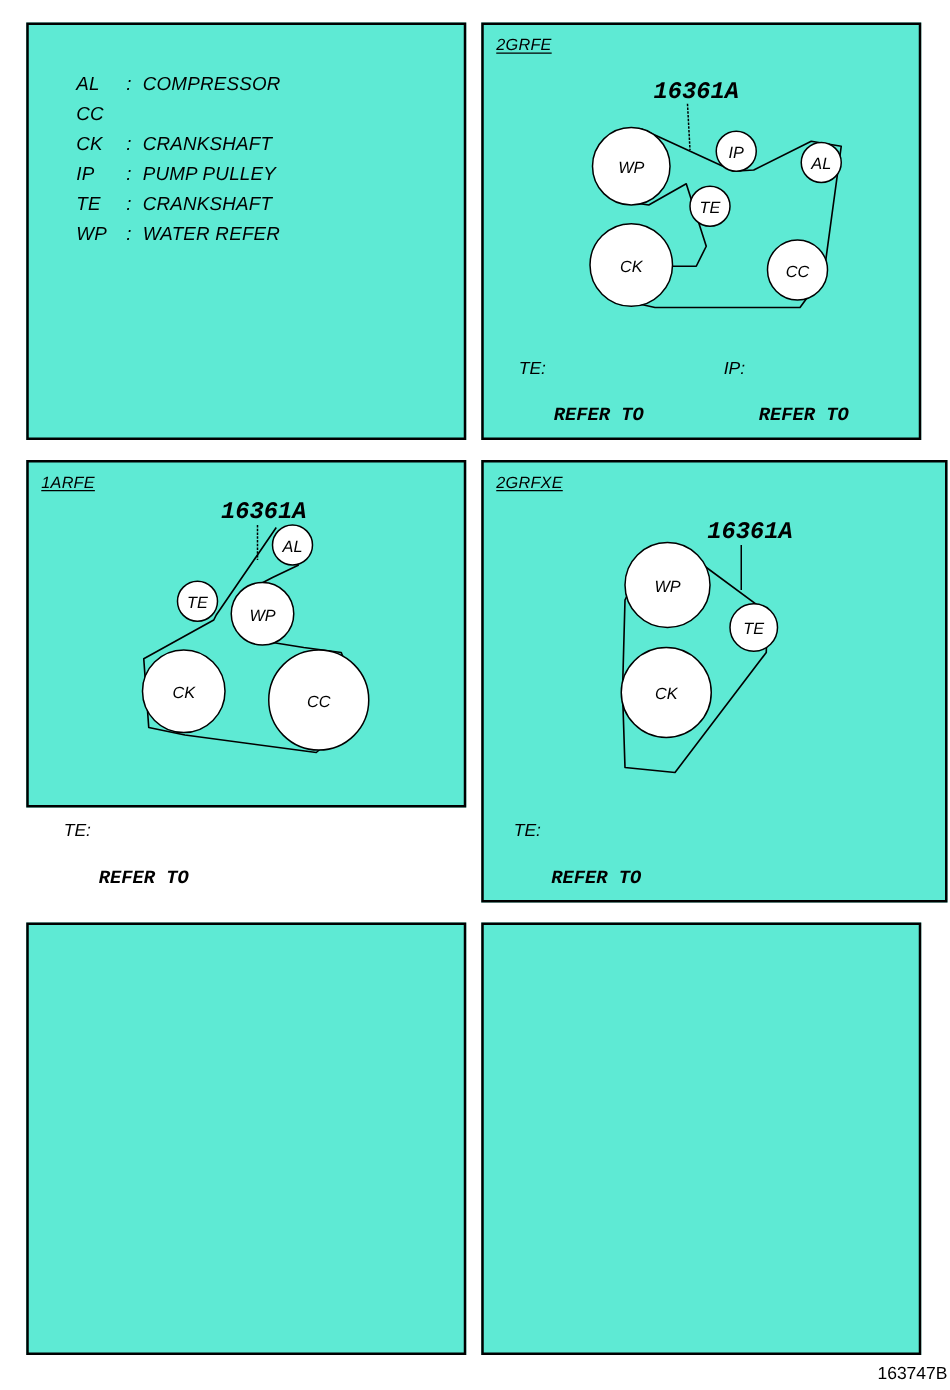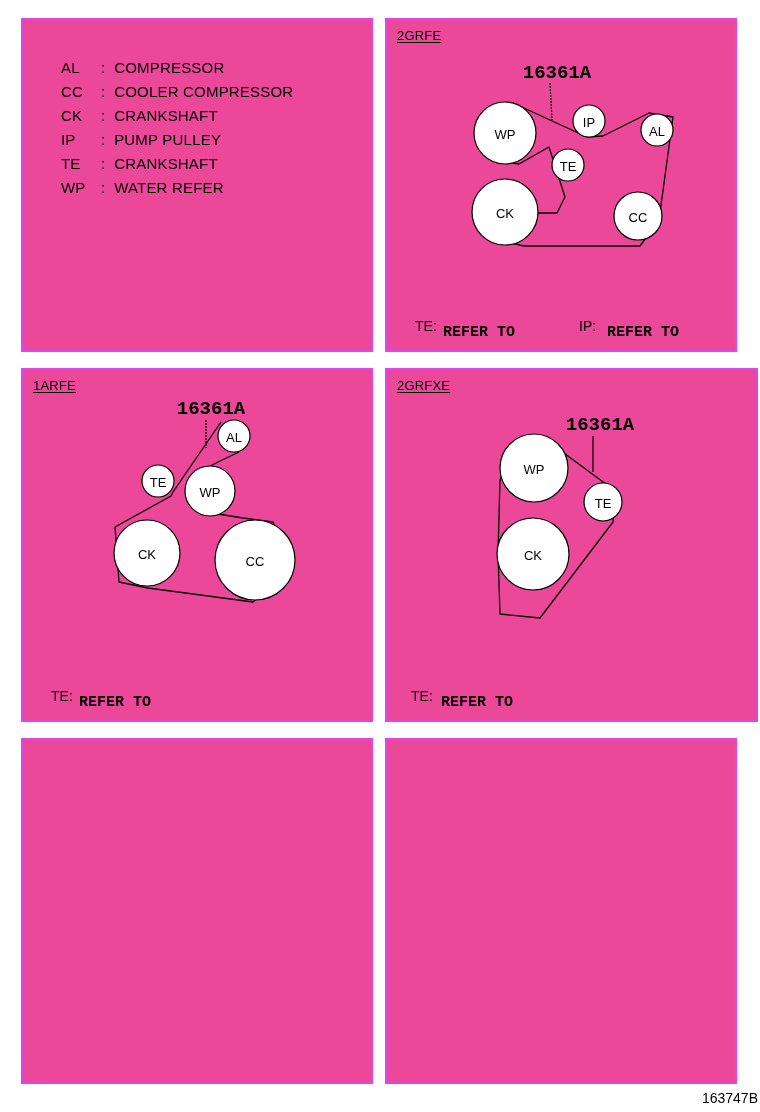--- a/index.html
+++ b/index.html
@@ -1,46 +1,45 @@
 <!DOCTYPE html>
 <html><head>
 <meta charset="utf-8">
 <style>
   html, body { margin: 0; padding: 0; background: #ffffff; }
   body { width: 760px; height: 1112px; position: relative; overflow: hidden; font-family: "Liberation Sans", sans-serif; color: #000; }
-  .panel { position: absolute; box-sizing: border-box; border: 2px solid #d946ef; background: #ec4899; }
+  .panel { position: absolute; box-sizing: border-box; border: 2px solid #000000; background: #5eead4; font-style: italic; }
   .legend { position: absolute; left: 38px; top: 36px; font-size: 15px; line-height: 24px; letter-spacing: 0.2px; }
   .legend-row { display: flex; white-space: nowrap; }
   .legend-code { width: 40px; display: inline-block; }
   .engine-label { position: absolute; left: 10px; top: 8px; font-size: 13px; text-decoration: underline; text-underline-offset: 2px; letter-spacing: 0.2px; }
   svg.diagram { position: absolute; left: 0; top: 0; overflow: visible; }
   svg .pulley { fill: #fff; stroke: #000; stroke-width: 1.2; }
   svg .belt { fill: none; stroke: #000; stroke-width: 1.3; stroke-linejoin: round; }
   svg .leader { stroke: #000; stroke-width: 1.2; }
   svg .plabel { font-family: "Liberation Sans", sans-serif; font-size: 13px; text-anchor: middle; dominant-baseline: central; }
   svg .partno { font-family: "Liberation Mono", monospace; font-weight: bold; font-size: 19px; text-anchor: middle; }
   .note { position: absolute; font-family: "Liberation Mono", monospace; font-weight: bold; font-size: 15px; line-height: 19px; white-space: pre; }
-  .note .note-key { font-family: "Liberation Sans", sans-serif; font-weight: normal; font-size: 14px; position: absolute; left: 0; top: 0; margin-top: 32px; }
+  .note .note-key { font-family: "Liberation Sans", sans-serif; font-weight: normal; font-size: 14px; position: absolute; left: 0; top: 0; }
   .note .note-lines { position: absolute; top: 0; }
   .note .note-line { display: block; }
   .note .pnc { font-weight: normal; }
   .figure-id { position: absolute; right: 2px; bottom: 6px; font-size: 14px; text-align: center; }
 </style>
 </head>
 <body>
 
 <div class="panel" style="left:21px; top:18px; width:352px; height:334px;">
   <div class="legend">
     <div class="legend-row">
       <span class="legend-code">AL</span>
         <span><span>:</span>&nbsp; <span>COMPRESSOR</span></span>
     </div>
     <div class="legend-row">
       <span class="legend-code">CC</span>
-        <span><span>:</span>&nbsp; <span>COOLER COMPRESSOR</span></span>
     </div>
     <div class="legend-row">
       <span class="legend-code">CK</span>
         <span><span>:</span>&nbsp; <span>CRANKSHAFT</span></span>
     </div>
     <div class="legend-row">
       <span class="legend-code">IP</span>
         <span><span>:</span>&nbsp; <span>PUMP PULLEY</span></span>
     </div>
     <div class="legend-row">
@@ -98,21 +97,21 @@
   <div class="note" style="left:192px; top:265px; width:150px; height:60px;">
     <span class="note-key">IP:</span>
     <span class="note-lines" style="left:28px;">
       <span class="note-line">REFER TO</span>
       <span class="note-line">FIG 16-01</span>
       <span class="note-line pnc">(PNC 16604)</span>
     </span>
   </div>
 </div>
 
-<div class="panel" style="left:21px; top:368px; width:352px; height:354px;">
+<div class="panel" style="left:21px; top:368px; width:352px; height:278px;">
   <div class="engine-label">1ARFE</div>
   <svg class="diagram" width="348" height="350" viewBox="0 0 348 350">
     <text class="partno" x="188" y="44">16361A</text>
     <line class="leader" x1="183" y1="50" x2="183" y2="78" stroke-dasharray="2,1"></line>
 
     <polyline class="belt" points="198,52 150,122 148,126 92,157 96,212 125,218 230,232 268,200 250,152 220,148 195,144 178,101 195,92 216,82"></polyline>
     <g>
       <circle class="pulley" cx="211" cy="66" r="16"></circle>
       <text class="plabel" x="211" y="67">AL</text>
     </g>

